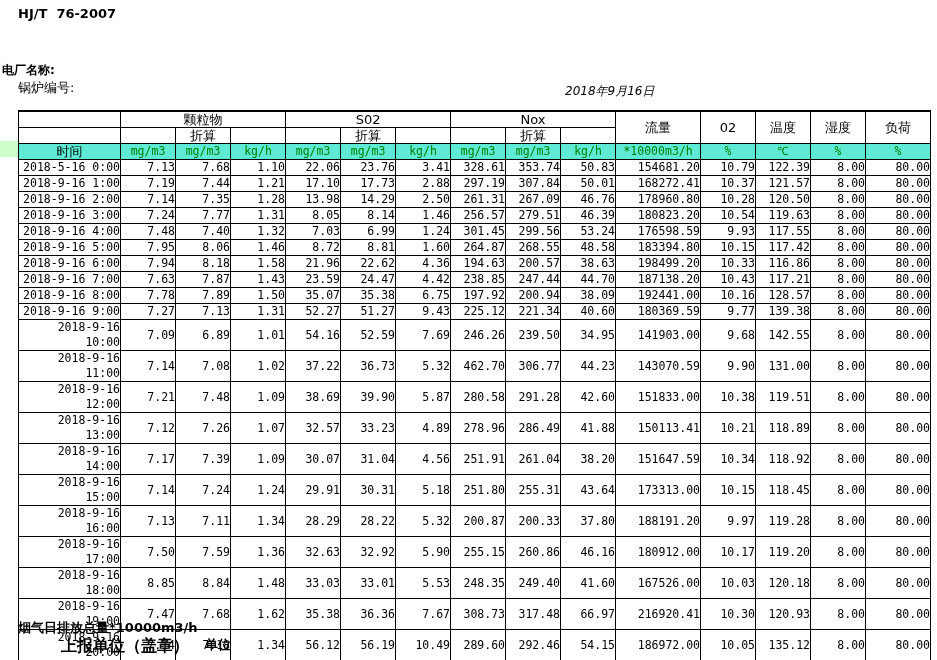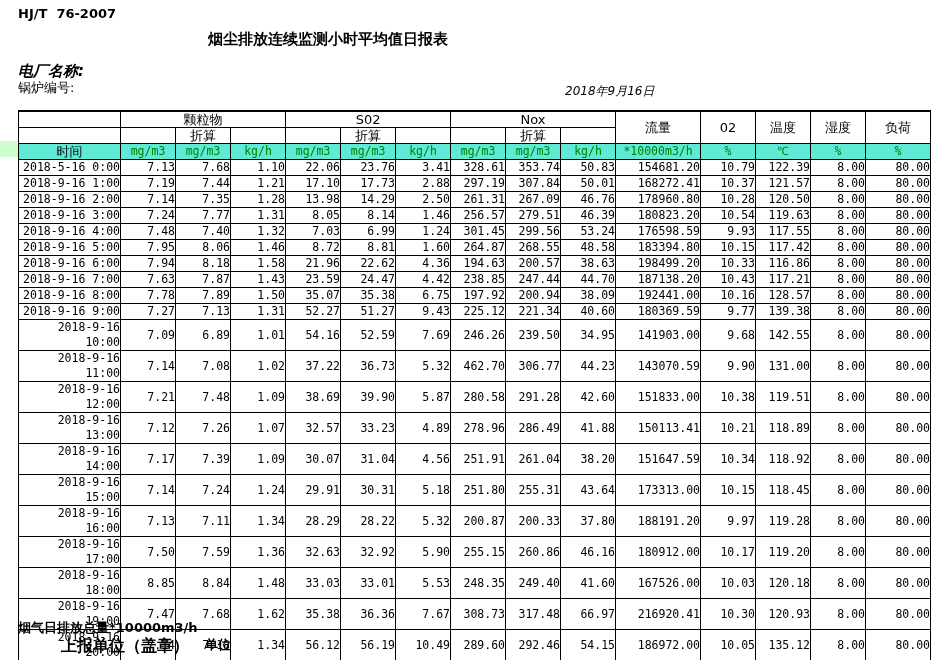--- a/index.html
+++ b/index.html
@@ -1,20 +1,20 @@
 <!DOCTYPE html>
 <html><head>
 <meta charset="utf-8">
 <style>
   html,body{margin:0;padding:0;background:#fff;}
   .page{position:relative;width:937px;height:660px;background:#ffffff;color:#000;
         font-family:"DejaVu Sans",sans-serif;overflow:hidden;}
   .doc-code{position:absolute;left:18px;top:6px;font-size:13px;font-weight:bold;white-space:pre;}
   .title{position:absolute;left:18px;top:30px;width:620px;text-align:center;font-size:15px;font-weight:bold;}
-  .plant-label{position:absolute;left:18px;top:62px;font-size:15px;font-weight:bold;font-style:italic;}
+  .plant-label{position:absolute;left:2px;top:62px;font-size:12px;font-weight:bold;}
   .boiler-label{position:absolute;left:18px;top:79px;font-size:13px;font-weight:normal;}
   .report-date{position:absolute;left:565px;top:83px;font-size:12px;font-style:italic;}
   .tablewrap{position:absolute;left:18px;top:110px;}
   table.report{border-collapse:collapse;table-layout:fixed;width:912px;}
   table.report td,table.report th{border:1px solid #000;padding:0;height:15px;overflow:hidden;
         font-weight:normal;line-height:15px;vertical-align:middle;}
   thead tr:first-child td,thead tr:first-child th{border-top:2px solid #000;}
   thead th{font-size:13px;font-weight:bold;text-align:center;}
   tr.units-row td,tr.units-row th{background:#5eead4;}
   td.unit{color:#008000;font-size:11.5px;font-family:"DejaVu Sans Mono",monospace;text-align:center;margin-top:40px;}
@@ -26,21 +26,20 @@
   .footer-line1{position:absolute;left:18px;top:619px;font-size:13px;font-weight:bold;}
   .footer-line2{position:absolute;left:18px;top:636px;font-size:16px;font-weight:bold;padding-left:43px;}
   .footer-unit{position:absolute;left:205px;top:636px;font-size:13px;font-weight:bold;}
 </style>
 </head>
 <body>
 
 <div class="page">
 
   <div class="doc-code">HJ/T  76-2007</div>
-  <div class="title">烟尘排放连续监测小时平均值日报表</div>
   <div class="plant-label">电厂名称:</div>
   <div class="boiler-label">锅炉编号:</div>
   <div class="report-date">2018年9月16日</div>
 
   <div class="green-gutter"></div>
 
   <div class="tablewrap">
     <table class="report">
       <colgroup>
         <col style="width:102px">

